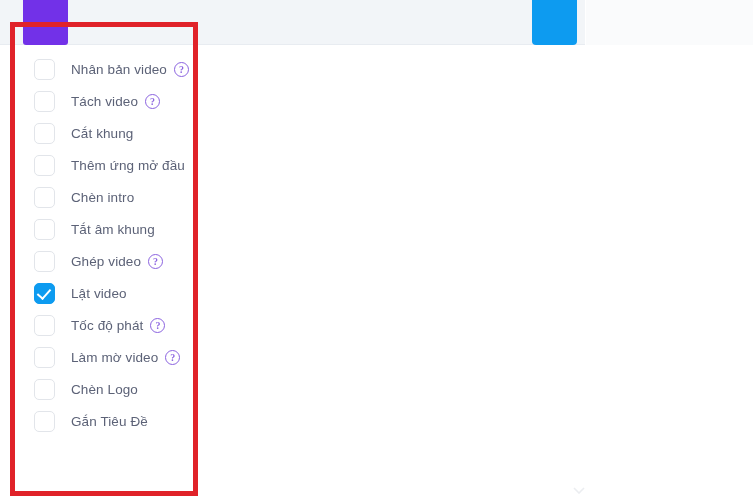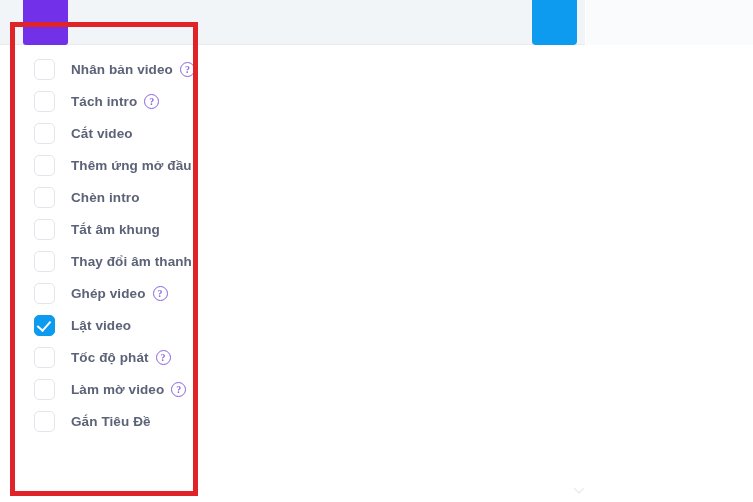--- a/index.html
+++ b/index.html
@@ -139,21 +139,21 @@
     width: 6px;
     height: 11px;
     border: solid #ffffff;
     border-width: 0 2.2px 2.2px 0;
     transform: rotate(42deg);
   }
 
   .feature-label {
     margin-left: 16px;
     font-size: 13.5px;
-    font-weight: bold;
+    font-weight: normal;
     color: #5c6277;
     letter-spacing: 0.1px;
     white-space: nowrap;
   }
 
   .help-icon {
     margin-left: 7px;
     width: 15px;
     height: 15px;
     min-width: 15px;
@@ -207,42 +207,38 @@
   <div id="panel-divider"></div>
 
   <div id="feature-list">
       <div class="feature-row">
         <div class="feature-checkbox"></div>
         <span class="feature-label">Nhân bản video</span>
         <span class="help-icon">?</span>
       </div>
       <div class="feature-row">
         <div class="feature-checkbox"></div>
-        <span class="feature-label">Tách intro</span>
-        <span class="help-icon">?</span>
-      </div>
-      <div class="feature-row">
-        <div class="feature-checkbox"></div>
-        <span class="feature-label">Cắt video</span>
+        <span class="feature-label">Tách video</span>
+        <span class="help-icon">?</span>
+      </div>
+      <div class="feature-row">
+        <div class="feature-checkbox"></div>
+        <span class="feature-label">Cắt khung</span>
       </div>
       <div class="feature-row">
         <div class="feature-checkbox"></div>
         <span class="feature-label">Thêm ứng mở đầu</span>
       </div>
       <div class="feature-row">
         <div class="feature-checkbox"></div>
         <span class="feature-label">Chèn intro</span>
       </div>
       <div class="feature-row">
         <div class="feature-checkbox"></div>
         <span class="feature-label">Tắt âm khung</span>
-      </div>
-      <div class="feature-row">
-        <div class="feature-checkbox"></div>
-        <span class="feature-label">Thay đổi âm thanh</span>
       </div>
       <div class="feature-row">
         <div class="feature-checkbox"></div>
         <span class="feature-label">Ghép video</span>
         <span class="help-icon">?</span>
       </div>
       <div class="feature-row checked">
         <div class="feature-checkbox">
           <span class="tick"></span>
         </div>
@@ -253,20 +249,24 @@
         <span class="feature-label">Tốc độ phát</span>
         <span class="help-icon">?</span>
       </div>
       <div class="feature-row">
         <div class="feature-checkbox"></div>
         <span class="feature-label">Làm mờ video</span>
         <span class="help-icon">?</span>
       </div>
       <div class="feature-row">
         <div class="feature-checkbox"></div>
+        <span class="feature-label">Chèn Logo</span>
+      </div>
+      <div class="feature-row">
+        <div class="feature-checkbox"></div>
         <span class="feature-label">Gắn Tiêu Đề</span>
       </div>
     </div>
 
   <div id="list-scrollbar-track">
     
   </div>
 
   <svg id="bottom-caret-icon" viewBox="0 0 12 7">
     <path d="M1 1 L6 6 L11 1" fill="none" stroke="#b9c0cc" stroke-width="1.6"></path>

